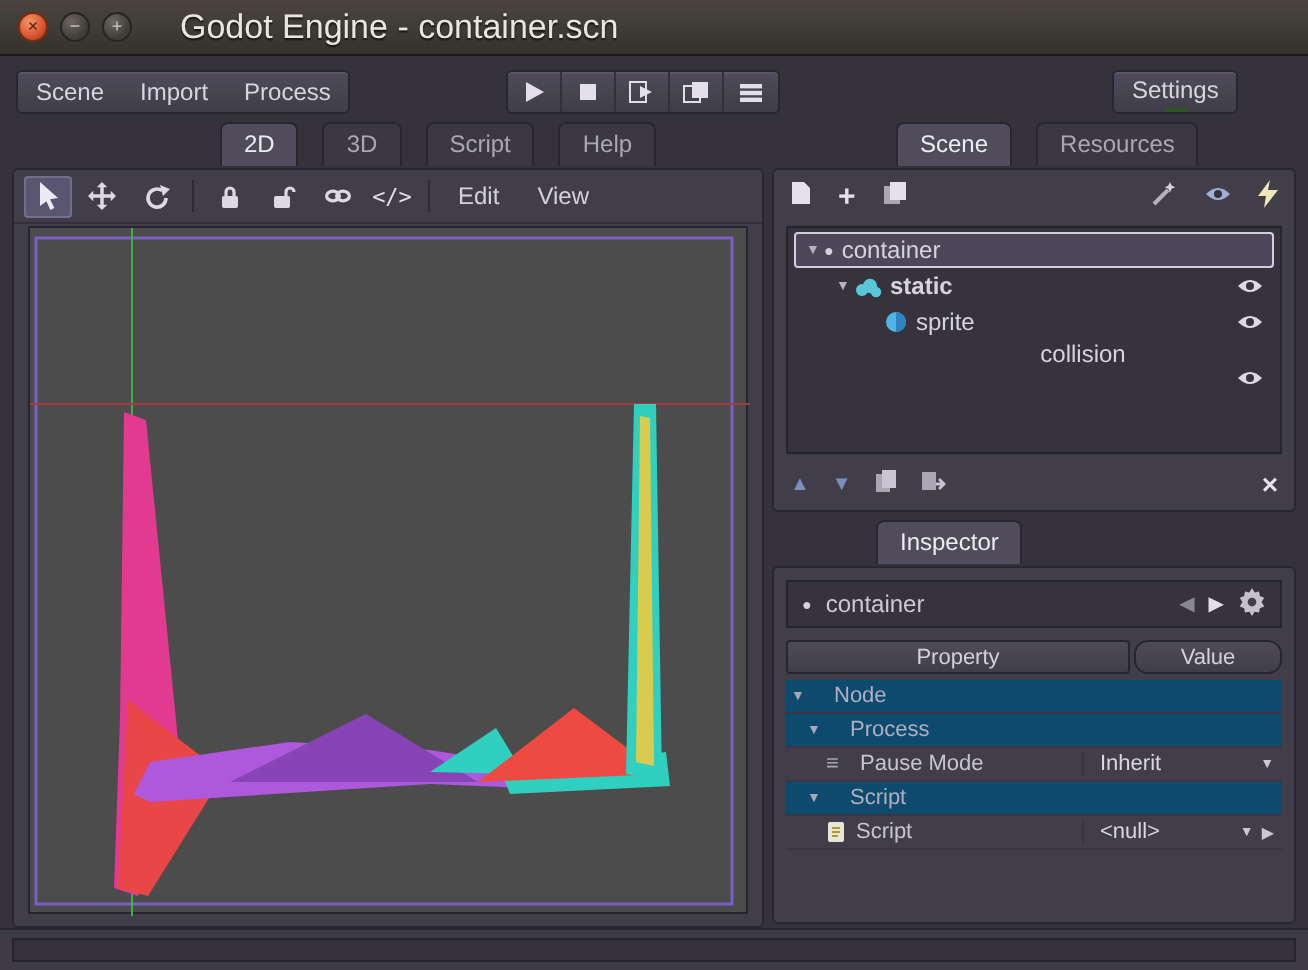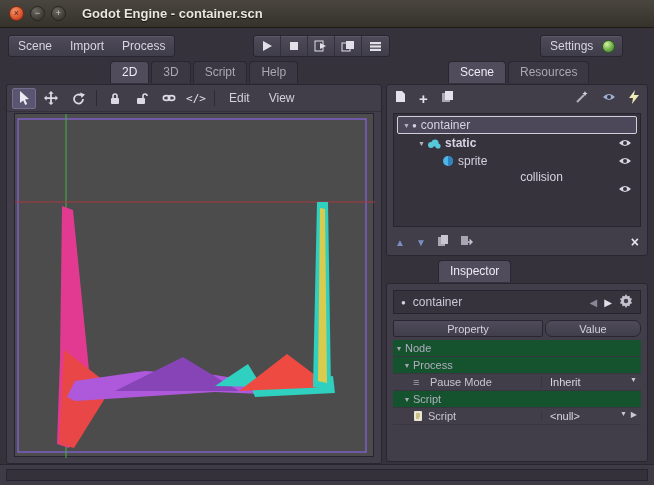--- a/index.html
+++ b/index.html
@@ -15,35 +15,35 @@
     background:linear-gradient(#4a463f,#35322c);
     border-bottom:1px solid #1c1a17;
     display:flex; align-items:center; padding:0 9px; gap:6px;
   }
   .winbtn { width:15px; height:15px; border-radius:50%; display:flex; align-items:center;
     justify-content:center; font-size:9px; line-height:1; }
   .winbtn.close { background:radial-gradient(circle at 35% 30%, #f49468, #d9542f 60%, #a03212);
     border:1px solid #7e2a10; color:#57200c; }
   .winbtn.min, .winbtn.max { background:radial-gradient(circle at 35% 30%, #6c6860, #413e38 65%);
     border:1px solid #26241f; color:#cfcbc2; }
-  .title-text { font-weight:bold; font-size:13px; color:#eae6de; margin-left:10px;
+  .title-text { font-weight:normal; font-size:17px; color:#eae6de; margin-left:18px;
     text-shadow:0 1px 1px rgba(0,0,0,.7); }
   
   .strip { position:absolute; height:22px; display:inline-flex; align-items:center;
     background:linear-gradient(#4f4b5a,#403d4a); border:1px solid #282630; border-radius:3px;
     box-shadow:inset 0 1px 0 rgba(255,255,255,.07); }
   .strip-item { padding:2px 9px; color:#d8d4e2; cursor:default; }
   .icon-btn { width:27px; height:100%; display:flex; align-items:center; justify-content:center;
     border-right:1px solid #332f3c; }
   .icon-btn:last-child { border-right:none; }
   .spinner { width:13px; height:13px; border-radius:50%; margin-right:7px;
     background:radial-gradient(circle at 35% 30%, #d4f0a2, #6fae4a 55%, #3d782a);
     border:1px solid #2c5a1e; }
   
-  .tabs { position:absolute; display:flex; gap:2px; align-items:flex-end; height:23px; }
+  .tabs { position:absolute; display:flex; gap:12px; align-items:flex-end; height:23px; }
   .tab { padding:3px 11px 4px; background:#3b3844; color:#aaa6b4;
     border:1px solid #282630; border-bottom:none; border-radius:4px 4px 0 0; }
   .tab.active { background:#504c5c; color:#edebf4; }
   
   .panel { position:absolute; background:#413e4a; border:1px solid #282630; border-radius:3px; }
   .well  { background:#36333d; border:1px solid #262430; }
   
   .viewport-toolbar { position:absolute; left:0; top:0; right:0; height:27px;
     display:flex; align-items:center; padding:0 5px; gap:3px; border-bottom:1px solid #332f3c; }
   .tool-icon { width:24px; height:21px; display:flex; align-items:center; justify-content:center; border-radius:2px; }
@@ -69,29 +69,29 @@
   .delete-x { margin-left:auto; font-size:14px; font-weight:bold; color:#e6e3ec; }
   
   .insp-header { position:absolute; left:6px; right:6px; top:6px; height:24px;
     display:flex; align-items:center; padding:0 7px; gap:7px; }
   .bullet { font-size:8px; color:#d4d0de; }
   .hist { font-size:10px; }
   .hist.back { color:#8a8696; } .hist.fwd { color:#e2dfe8; }
   .insp-cols { position:absolute; left:6px; right:6px; top:36px; height:17px; display:flex; gap:2px; }
   .col-btn { background:linear-gradient(#4f4b5a,#413e4b); border:1px solid #282630; border-radius:2px;
     display:flex; align-items:center; justify-content:center; font-size:11px; color:#d4d0de; }
-  .col-btn.prop { width:150px; } .col-btn.val { flex:1;border-radius:7px; }
+  .col-btn.prop { width:172px; } .col-btn.val { flex:1;border-radius:7px; }
   .insp-rows { position:absolute; left:6px; right:6px; top:56px; }
   .insp-row { height:17px; display:flex; align-items:center; font-size:11px;
     border-bottom:1px solid #393641; color:#c8c4d2; }
-  .insp-row.cat { background:#14532d; color:#b2aec0; }
+  .insp-row.cat { background:#0c4a6e; color:#b2aec0;gap:12px; }
   .insp-row .exp { font-size:7px; width:12px; text-align:center; color:#aaa6b6; }
   .insp-row.sub .exp { margin-left:8px; }
   .prop-cell { width:148px; display:flex; align-items:center; padding-left:20px; gap:5px; }
-  .val-cell { flex:1; display:flex; align-items:flex-start; padding:0 4px 0 8px;
+  .val-cell { flex:1; display:flex; align-items:center; padding:0 4px 0 8px;
     border-left:1px solid #393641; color:#dad6e4; gap:4px; }
   .dd { margin-left:auto; font-size:7px; color:#cac6d4; }
   .dd2 { font-size:8px; color:#cac6d4; }
   .enum-ic { color:#a8a4b4; font-size:11px; width:12px; }
   
   .bottom-panel { position:absolute; left:0; top:464px; width:654px; height:21px;
     background:#3e3b45; border-top:1px solid #282630; }
   .bottom-well { margin:4px 6px; height:12px; background:#34313b; border:1px solid #262430; }
 </style>
 </head>
@@ -141,21 +141,21 @@
   </div>
   <div class="icon-btn">
     <svg width="13" height="11">
         <rect x="1" y="1" width="11" height="2.2" fill="#e2dfe8"></rect>
         <rect x="1" y="4.4" width="11" height="2.2" fill="#e2dfe8"></rect>
         <rect x="1" y="7.8" width="11" height="2.2" fill="#e2dfe8"></rect>
       </svg>
   </div>
 </div>
 
-<div class="strip" style="left:540px; top:35px; padding-left:9px;">
+<div class="strip" style="left:556px; top:35px; padding-left:9px;flex-direction:column;">
   <span class="strip-item" style="padding-left:0;">Settings</span>
   <span class="spinner"></span>
 </div>
 
 <div class="tabs" style="left:110px; top:60px;">
   <div class="tab active">2D</div>
   <div class="tab">3D</div>
   <div class="tab">Script</div>
   <div class="tab">Help</div>
 </div>

